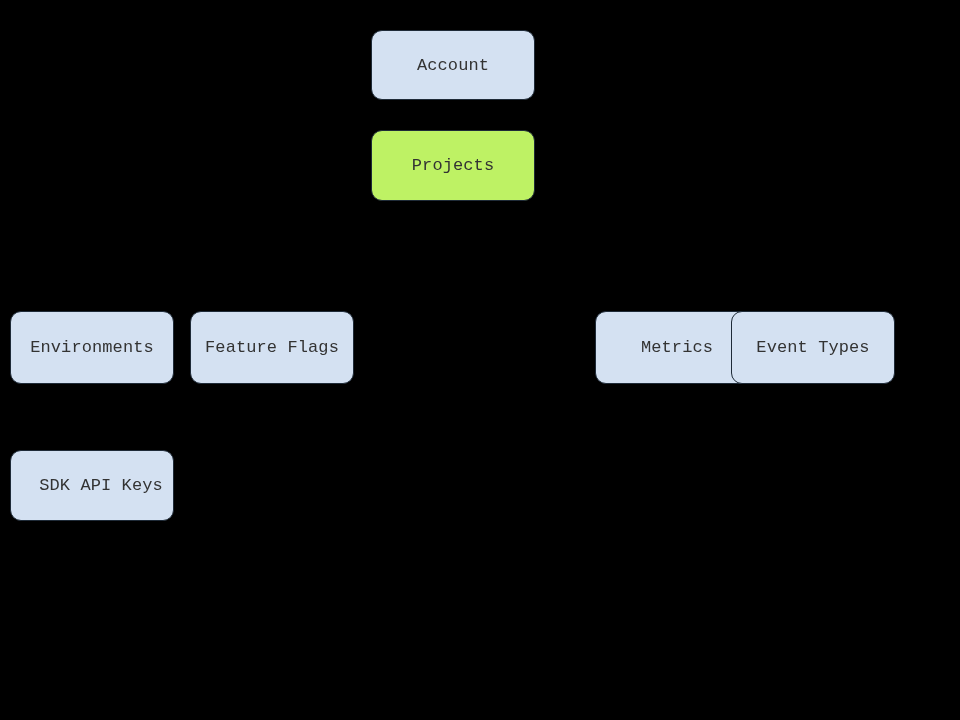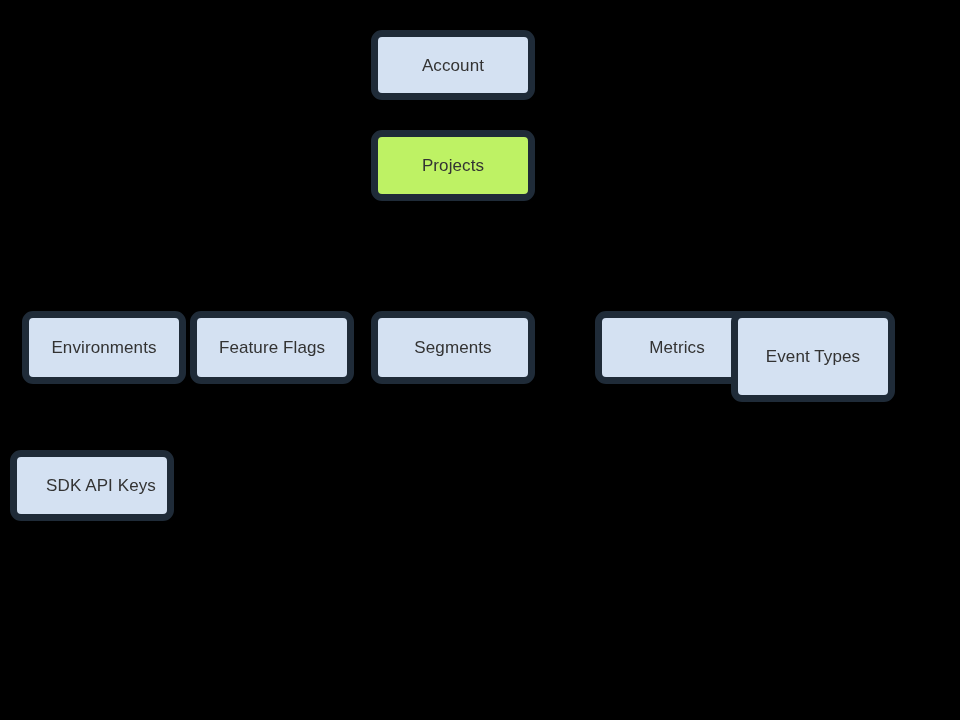--- a/index.html
+++ b/index.html
@@ -17,27 +17,27 @@
   #canvas {
     position: relative;
     width: 960px;
     height: 720px;
     background: #000000;
   }
   .node {
     position: absolute;
     box-sizing: border-box;
     background: #d4e1f2;
-    border: 7px solid #0ea5e9;
+    border: 1px solid #0ea5e9;
     border-radius: 11px;
     display: flex;
     align-items: center;
     justify-content: center;
     color: #333333;
-    font-family: Liberation Sans, sans-serif;
+    font-family: Liberation Mono, monospace;
     font-size: 17px;
     font-weight: 400;
     line-height: 1;
     letter-spacing: 0.1px;
     text-align: center;
     white-space: nowrap;
     user-select: none;
   }
   .node-label {
     display: block;
@@ -47,31 +47,28 @@
 </head>
 <body>
 
 <div id="canvas" style="background: rgb(0, 0, 0); width: 960px; height: 720px;">
     <div class="node" style="left: 371px; top: 30px; width: 164px; height: 70px; background: rgb(212, 225, 242); border-color: rgb(31, 43, 56); color: rgb(51, 51, 51);">
       <span class="node-label">Account</span>
     </div>
     <div class="node" style="left: 371px; top: 130px; width: 164px; height: 71px; background: #bef264; border-color: rgb(31, 43, 56); color: rgb(51, 51, 51);">
       <span class="node-label">Projects</span>
     </div>
-    <div class="node" style="left: 22px; top: 311px; width: 164px; height: 73px; background: rgb(212, 225, 242); border-color: rgb(31, 43, 56); color: rgb(51, 51, 51);">
+    <div class="node" style="left: 10px; top: 311px; width: 164px; height: 73px; background: rgb(212, 225, 242); border-color: rgb(31, 43, 56); color: rgb(51, 51, 51);">
       <span class="node-label">Environments</span>
     </div>
     <div class="node" style="left: 190px; top: 311px; width: 164px; height: 73px; background: rgb(212, 225, 242); border-color: rgb(31, 43, 56); color: rgb(51, 51, 51);">
       <span class="node-label">Feature Flags</span>
     </div>
-    <div class="node" style="left: 371px; top: 311px; width: 164px; height: 73px; background: rgb(212, 225, 242); border-color: rgb(31, 43, 56); color: rgb(51, 51, 51);">
-      <span class="node-label">Segments</span>
-    </div>
     <div class="node" style="left: 551px; top: 311px; width: 164px; height: 73px; background: rgb(212, 225, 242); border-color: rgb(31, 43, 56); color: rgb(51, 51, 51); margin-left: 44px;">
       <span class="node-label">Metrics</span>
     </div>
-    <div class="node" style="left: 731px; top: 311px; width: 164px; height: 91px; background: rgb(212, 225, 242); border-color: rgb(31, 43, 56); color: rgb(51, 51, 51); text-align: center;">
+    <div class="node" style="left: 731px; top: 311px; width: 164px; height: 73px; background: rgb(212, 225, 242); border-color: rgb(31, 43, 56); color: rgb(51, 51, 51); text-align: center;">
       <span class="node-label">Event Types</span>
     </div>
     <div class="node" style="left: 10px; top: 450px; width: 164px; height: 71px; background: rgb(212, 225, 242); border-color: rgb(31, 43, 56); color: rgb(51, 51, 51); padding-left: 18px;">
       <span class="node-label">SDK API Keys</span>
     </div>
   </div>
 
 </body></html>

